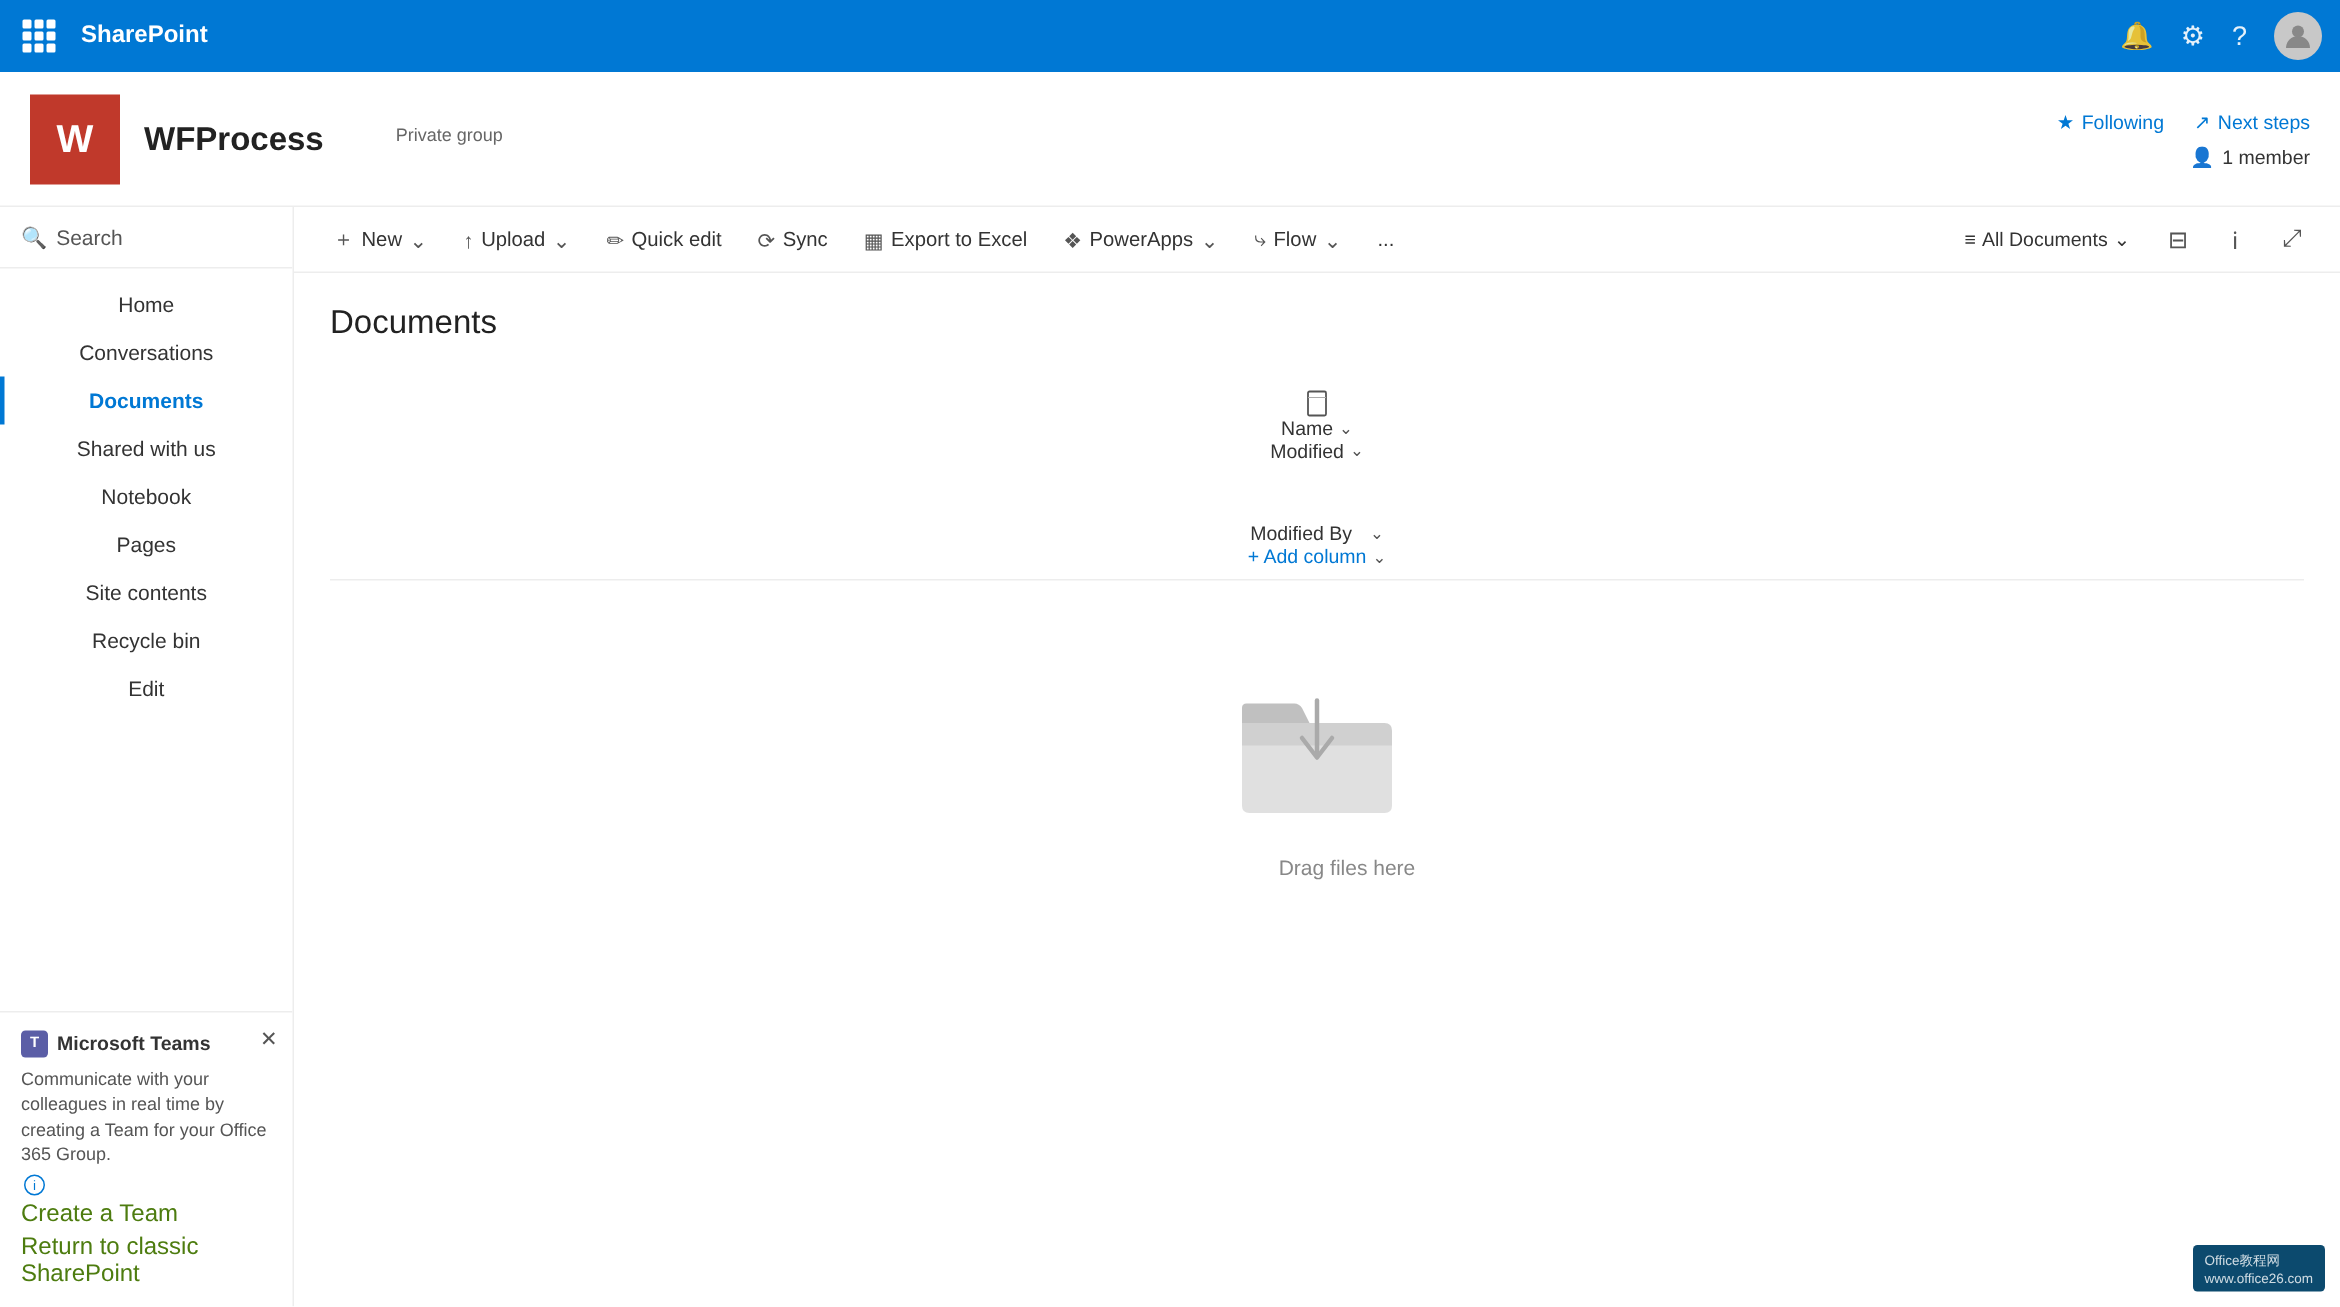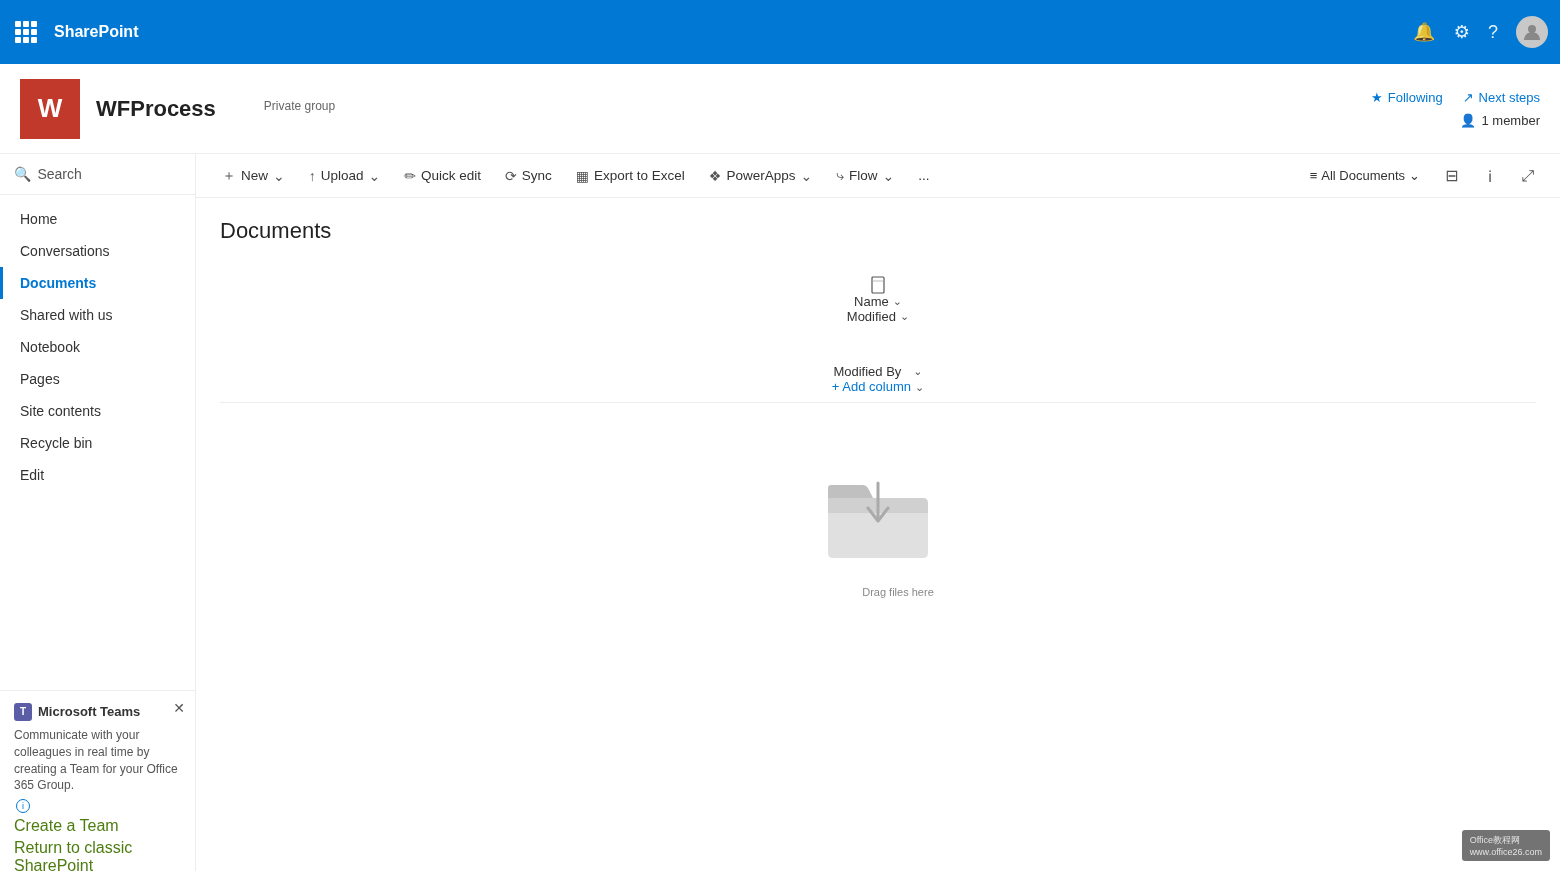--- a/index.html
+++ b/index.html
@@ -1,21 +1,21 @@
 <!DOCTYPE html>
 <html><head>
   <meta charset="utf-8">
   <style>
     * { box-sizing: border-box; margin: 0; padding: 0; }
     body { font-family: 'Segoe UI', sans-serif; font-size: 14px; color: #333; background: #fff; height: 871px; overflow: hidden; }
 
     
     .top-nav {
       background: #0078d4;
-      height: 64px;
+      height: 48px;
       display: flex;
       align-items: center;
       padding: 0 12px;
       color: #fff;
       position: relative;
     }
     .top-nav-left { display: flex; align-items: center; gap: 10px; }
     .waffle-icon { width: 28px; height: 28px; display: flex; flex-direction: column; justify-content: center; align-items: center; cursor: pointer; gap: 2px; }
     .waffle-grid { display: grid; grid-template-columns: repeat(3,6px); grid-template-rows: repeat(3,6px); gap: 2px; }
     .waffle-dot { width: 6px; height: 6px; background: #fff; border-radius: 1px; }
@@ -66,21 +66,21 @@
       overflow: hidden;
     }
     .sidebar-search {
       display: flex; align-items: center; gap: 6px;
       padding: 12px 14px;
       border-bottom: 1px solid #ededed;
       cursor: pointer;
       color: #555;
       font-size: 14px;
     }
-    .sidebar-nav { flex: 1; overflow-y: auto; padding: 8px 0; }
+    .sidebar-nav { flex: 1; overflow-y: auto; padding: 8px 0; text-align: center; }
     .sidebar-item {
       padding: 8px 20px;
       font-size: 14px;
       color: #333;
       cursor: pointer;
       display: block;
       text-decoration: none;
     }
     .sidebar-item.active {
       font-weight: 700;
@@ -150,29 +150,29 @@
     .col-modified-by { flex: 1.5; display: flex; align-items: center; gap: 12px; cursor: pointer; margin-top: 40px; }
     .col-add { flex: 1.5; display: flex; align-items: flex-end; gap: 4px; cursor: pointer; color: #0078d4; }
     .sort-icon { font-size: 11px; color: #555; }
 
     
     .empty-state {
       display: flex; flex-direction: column; align-items: center; justify-content: center;
       padding: 60px 0; color: #999;
     }
     .folder-illustration { margin-bottom: 20px; }
-    .empty-text { font-size: 11px; color: #888; margin-left: 40px; }
+    .empty-text { font-size: 14px; color: #888; margin-left: 40px; }
 
     
     .folder-svg { width: 120px; height: 100px; }
 
     
     .watermark {
       position: fixed; bottom: 10px; right: 10px;
-      background: #737373; color: #fff; padding: 4px 8px;
+      background: #0c4a6e; color: #fff; padding: 4px 8px;
       border-radius: 3px; font-size: 10px; z-index: 999;
     }
     .watermark span { display: block; font-size: 9px; color: rgba(255,255,255,0.8); }
   </style>
 </head>
 <body>
 
 <div class="top-nav">
   <div class="top-nav-left">
     <div class="waffle-icon">

